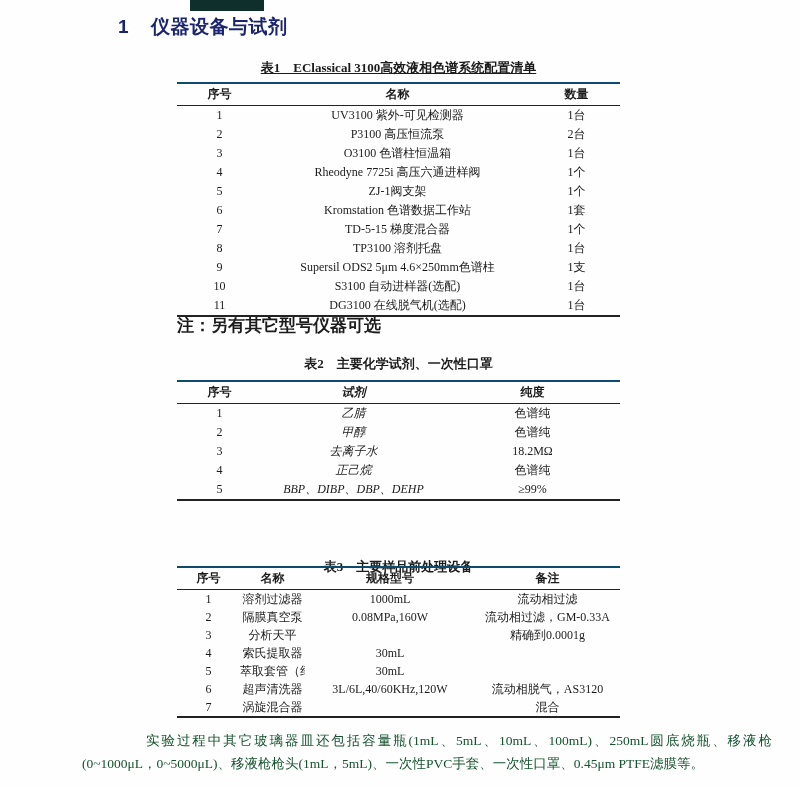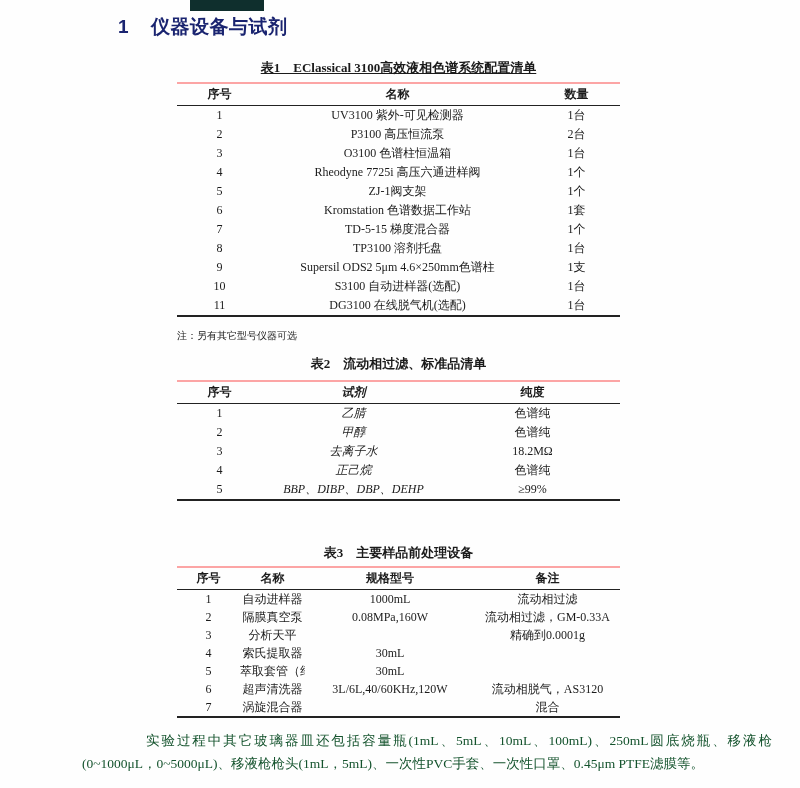--- a/index.html
+++ b/index.html
@@ -23,25 +23,25 @@
     white-space:nowrap;
   }
   .heading .hnum{display:inline-block;margin-right:22px;}
   .tcaption{
     position:absolute;left:177px;width:443px;
     text-align:center;font-size:13px;font-weight:bold;
     white-space:nowrap;
   }
   .cap1{top:59px;text-decoration:underline;}
   .cap2{top:355px;}
-  .cap3{top:544px;}
+  .cap3{top:558px;}
   table.doc{
     position:absolute;left:177px;width:443px;
     border-collapse:collapse;table-layout:fixed;
-    border-top:2px solid #fca5a5;border-bottom:2px solid #222;
+    border-top:2px solid #0c4a6e;border-bottom:2px solid #222;
     font-size:12px;
   }
   table.doc th,table.doc td{
     padding:0;text-align:center;vertical-align:middle;
     font-weight:normal;overflow:hidden;white-space:nowrap;
   }
   table.doc thead tr{border-bottom:1.5px solid #222;}
   table.doc th{font-weight:bold;height:21px;line-height:21px;}
   .t1{top:82px;}  .t1 td{height:19px;line-height:19px;}
   .t2{top:380px;} .t2 td{height:19px;line-height:19px;}
@@ -50,22 +50,22 @@
   .t1 th:nth-child(2),.t1 td:nth-child(2){width:271px;}
   .t1 th:nth-child(3),.t1 td:nth-child(3){width:87px;}
   .t2 th:nth-child(1),.t2 td:nth-child(1){width:85px;}
   .t2 th:nth-child(2),.t2 td:nth-child(2){width:183px;font-style:italic;}
   .t2 th:nth-child(3),.t2 td:nth-child(3){width:175px;}
   .t3 th:nth-child(1),.t3 td:nth-child(1){width:63px;}
   .t3 th:nth-child(2),.t3 td:nth-child(2){width:65px;}
   .t3 th:nth-child(3),.t3 td:nth-child(3){width:170px;}
   .t3 th:nth-child(4),.t3 td:nth-child(4){width:145px;}
   .tnote{
-    position:absolute;left:177px;top:329px;
-    font-size:10px;color:#1b1b1b;white-space:nowrap;
+    position:absolute;left:177px;top:314px;
+    font-size:17px;color:#1b1b1b;white-space:nowrap;font-weight:bold;
   }
   .footer-para{
     position:absolute;left:82px;top:730px;width:690px;
     font-size:13.5px;line-height:22.5px;
     text-align:justify;text-indent:64px;color:#14532d;
   }
 </style>
 </head>
 <body>
 
@@ -139,21 +139,21 @@
         </tr>
         <tr>
           <td>11</td>
           <td>DG3100 在线脱气机(选配)</td>
           <td>1台</td>
         </tr>
       </tbody>
   </table>
   <div class="tnote">注：另有其它型号仪器可选</div>
 
-  <div class="tcaption cap2">表2　流动相过滤、标准品清单</div>
+  <div class="tcaption cap2">表2　主要化学试剂、一次性口罩</div>
   <table class="doc t2">
     <thead>
         <tr>
           <th>序号</th>
           <th>试剂</th>
           <th>纯度</th>
         </tr>
       </thead>
     <tbody>
         <tr>
@@ -190,21 +190,21 @@
         <tr>
           <th>序号</th>
           <th>名称</th>
           <th>规格型号</th>
           <th>备注</th>
         </tr>
       </thead>
     <tbody>
         <tr>
           <td>1</td>
-          <td>自动进样器</td>
+          <td>溶剂过滤器</td>
           <td>1000mL</td>
           <td>流动相过滤</td>
         </tr>
         <tr>
           <td>2</td>
           <td>隔膜真空泵</td>
           <td>0.08MPa,160W</td>
           <td>流动相过滤，GM-0.33A</td>
         </tr>
         <tr>

